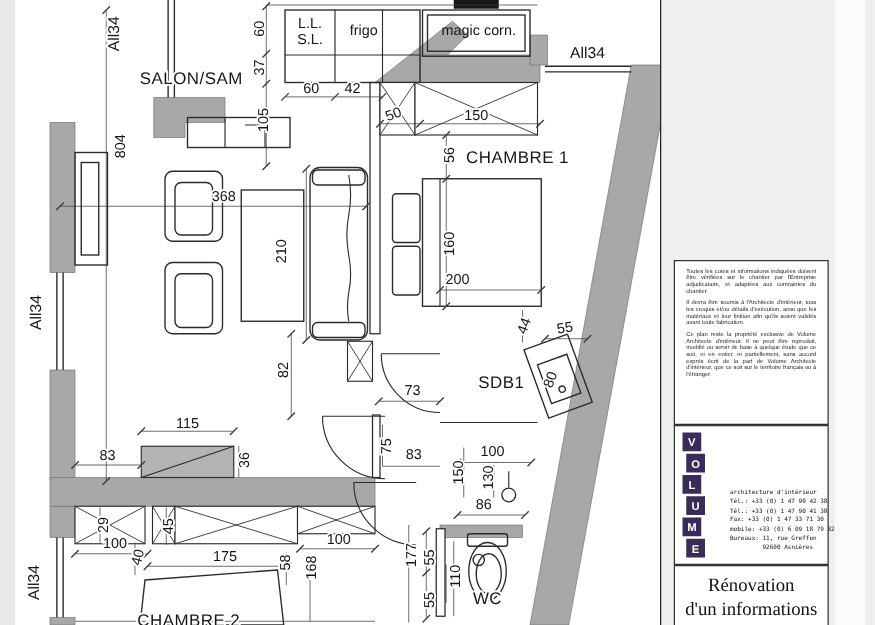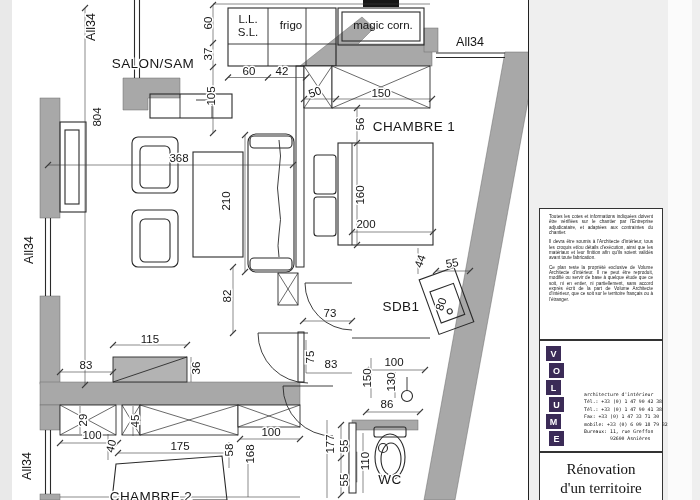--- a/index.html
+++ b/index.html
@@ -298,15 +298,15 @@
         <div class="contact-line">Tél.: +33 (0) 1 47 90 41 38</div>
         <div class="contact-line">Fax: +33 (0) 1 47 33 71 30</div>
         <div class="contact-line">mobile: +33 (0) 6 09 18 79 32</div>
         <div class="contact-line">Bureaux: 11, rue Greffon</div>
         <div class="contact-line">92600 Asnières</div>
       </div>
   </div>
 
   <div class="tb-panel tb-title">
     <div class="proj-line">Rénovation</div>
-    <div class="proj-line">d'un territoire</div>
+    <div class="proj-line">d'un informations</div>
   </div>
 </div>
 
 </body></html>

